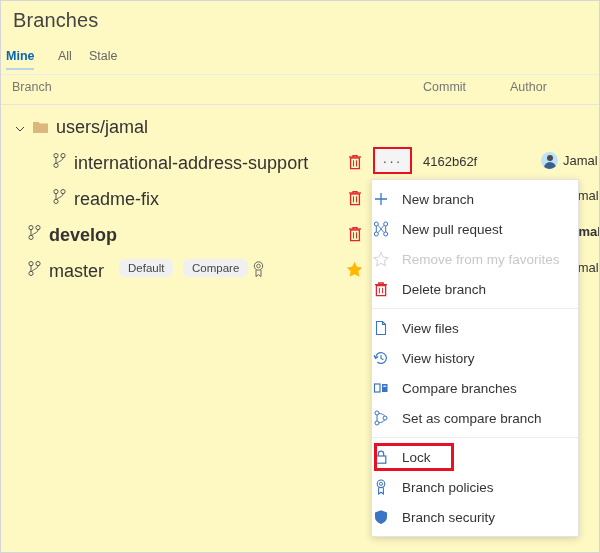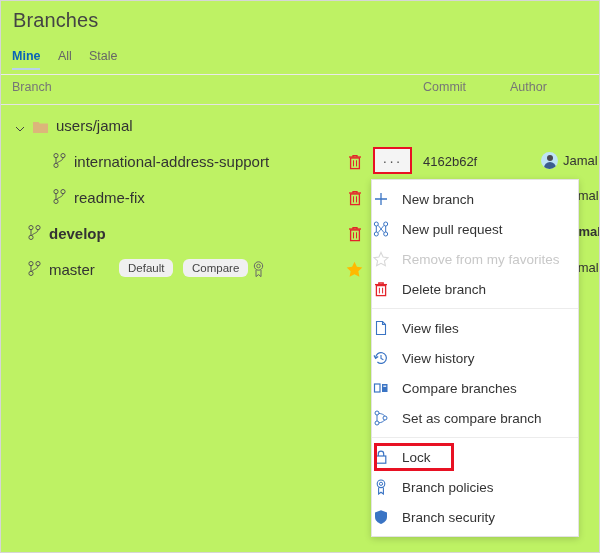--- a/index.html
+++ b/index.html
@@ -8,21 +8,21 @@
     background: #ffffff;
   }
   body {
     font-family: "Liberation Sans", sans-serif;
     -webkit-font-smoothing: antialiased;
   }
   #app {
     position: relative;
     width: 600px;
     height: 553px;
-    background: #bef264;
+    background: #fef9c3;
     border: 1px solid #d6d6d6;
     box-sizing: border-box;
     overflow: hidden;
   }
 
   
   .page-title {
     position: absolute;
     left: 12px;
     top: 8px;
@@ -48,21 +48,21 @@
     font-size: 12.5px;
     color: #666666;
     padding-bottom: 5px;
     cursor: pointer;
   }
   .tab.active {
     color: #0a64b7;
     font-weight: bold;
     border-bottom: 2px solid #b9d3ea;
   }
-  .tab-mine { left: 11px; }
+  .tab-mine { left: 5px; }
   .tab-all  { left: 57px; }
   .tab-stale{ left: 88px; }
 
   
   .colheader {
     position: absolute;
     left: 0;
     top: 78px;
     width: 100%;
     height: 26px;
@@ -81,21 +81,21 @@
 
   
   .row {
     position: absolute;
     left: 0;
     width: 100%;
     height: 34px;
   }
   .row-name {
     position: absolute;
-    font-size: 15px;
+    font-size: 18px;
     color: #333333;
     white-space: nowrap;
     top: 8px;
   }
   .chevron-icon {
     position: absolute;
     left: 14px;
     top: 11px;
     width: 10px;
     height: 10px;

